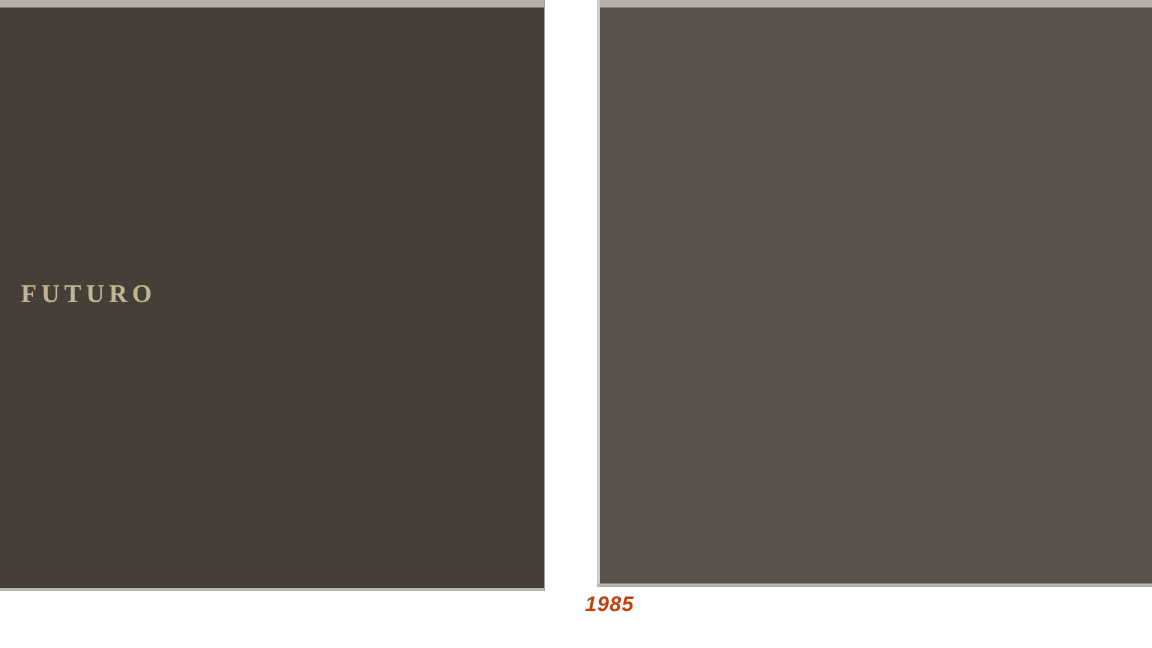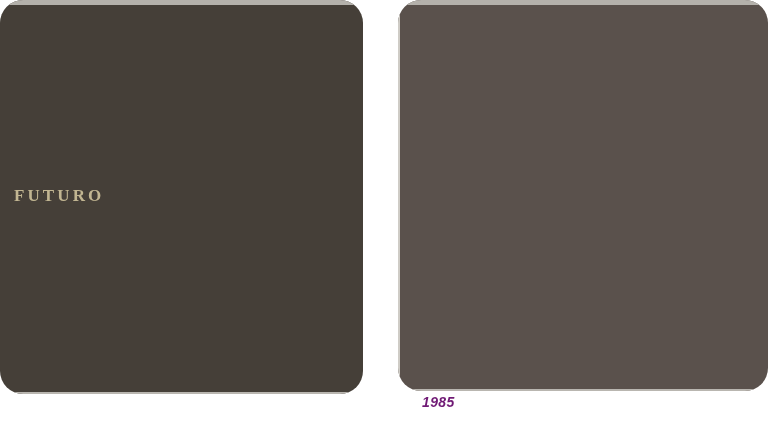--- a/index.html
+++ b/index.html
@@ -20,21 +20,20 @@
     position: absolute;
     inset: 0;
     background: #ffffff;
   }
 
   
   .panel {
     position: absolute;
     box-sizing: border-box;
     overflow: hidden;
-    border-radius: 23px;
   }
   .panel-top-edge {
     position: absolute;
     left: 0;
     right: 0;
     top: 0;
     height: 5px;
     background: #b4b1ab;
   }
   .panel-left-edge {
@@ -89,28 +88,28 @@
   }
   #wordmark-europa {
     right: 23px;
     top: 187px;
     text-align: right;
   }
 
   
   #caption-1985 {
     position: absolute;
-    left: 422px;
+    left: 390px;
     top: 394px;
     font-family: "Liberation Sans", "DejaVu Sans", sans-serif;
     font-weight: 700;
     font-style: italic;
     font-size: 14px;
     letter-spacing: 0.4px;
-    color: #701a75;
+    color: #c2410c;
     white-space: nowrap;
     user-select: none;
   }
 </style>
 </head>
 <body>
 
 <div class="canvas">
 
   <div class="panel" id="panel-futuro">

